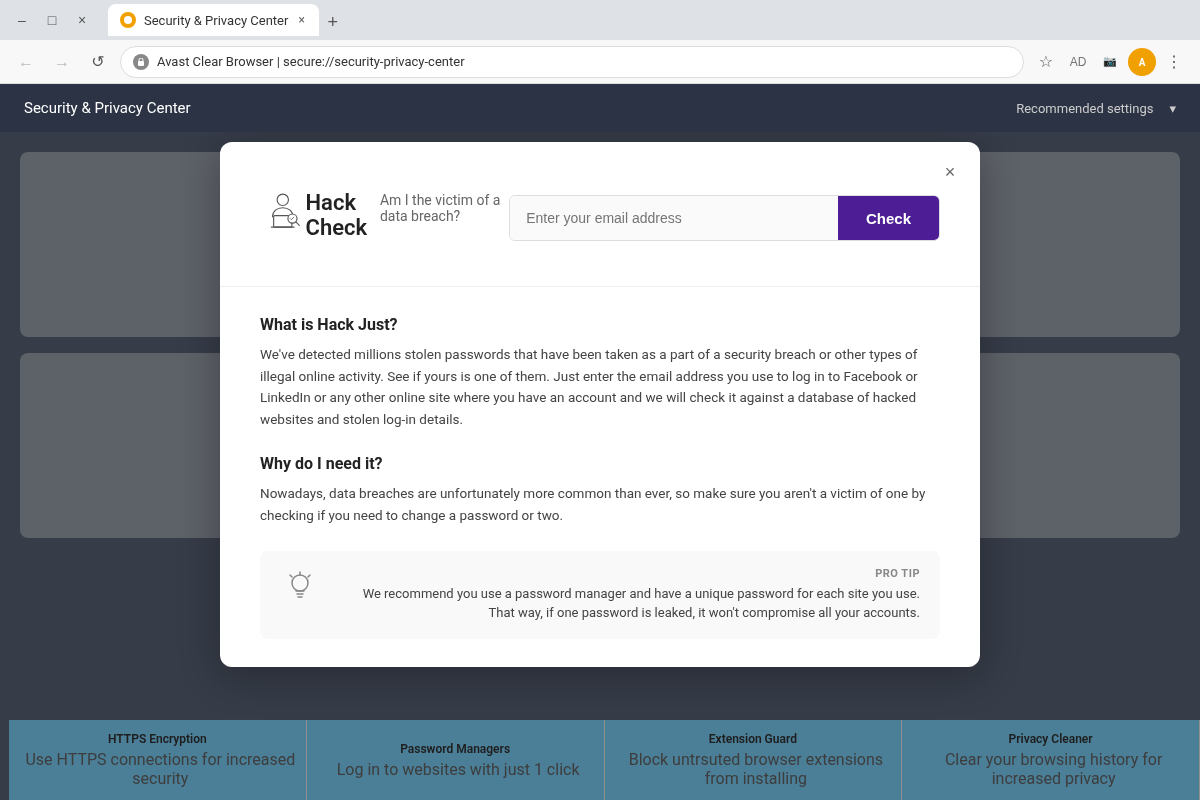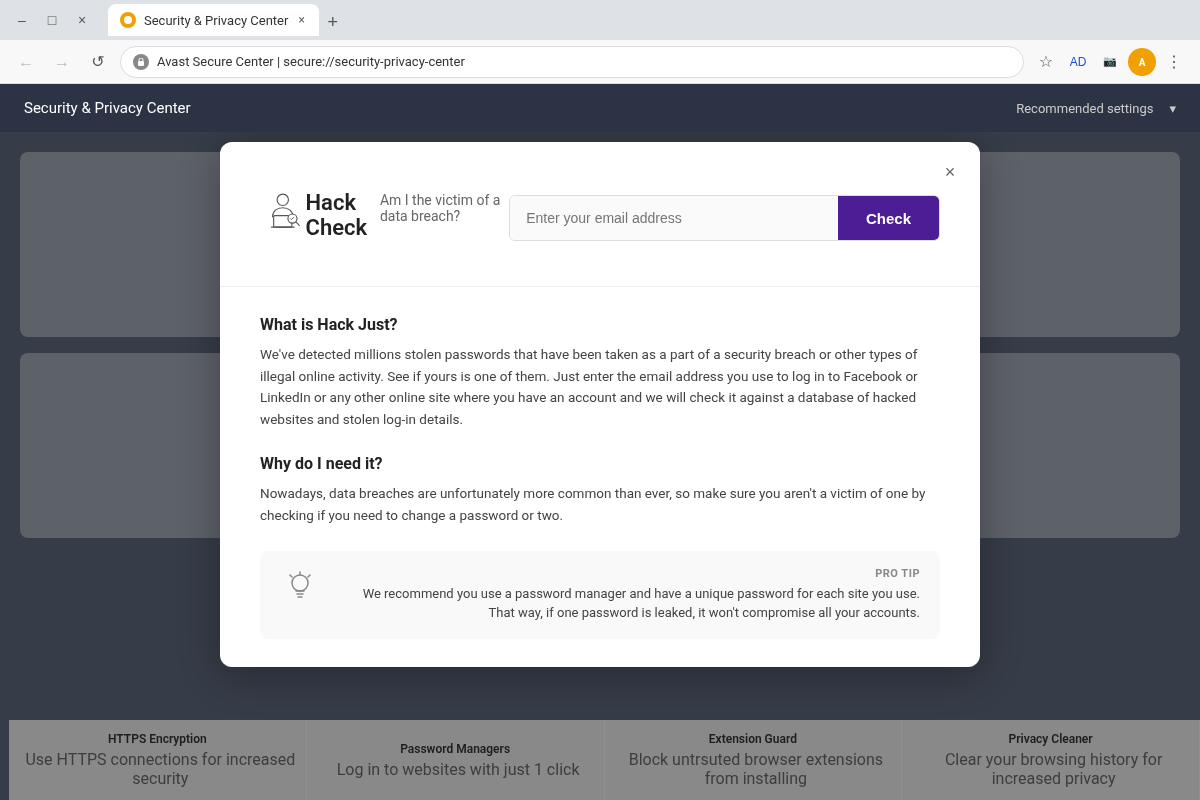--- a/index.html
+++ b/index.html
@@ -157,21 +157,21 @@
       height: calc(800px - 40px - 44px - 48px);
       overflow: hidden;
     }
 
     
     .bottom-features {
       position: absolute;
       bottom: 0;
       left: 9px; right: 0;
       height: 80px;
-      background: #e5e5e5;
+      background: #7dd3fc;
       display: flex;
     }
     .bottom-feature {
       flex: 1;
       display: flex;
       flex-direction: column;
       align-items: center;
       justify-content: center;
       border-right: 1px solid #eee;
       padding: 8px;
@@ -347,26 +347,26 @@
   <button class="nav-icon-btn disabled">→</button>
   <button class="nav-icon-btn">↺</button>
   <div class="address-bar">
     <div class="address-secure-icon">
       <svg width="8" height="8" viewBox="0 0 8 8">
           <rect x="1" y="3" width="6" height="5" rx="1" fill="white"></rect>
           <path d="M2 3V2a2 2 0 014 0v1" stroke="white" stroke-width="1" fill="none"></path>
         </svg>
     </div>
     <span class="address-text">
-      <span>Avast Secure Center</span>&nbsp;<span>|</span>&nbsp;<span>secure://security-privacy-center</span>
+      <span>Avast Clear Browser</span>&nbsp;<span>|</span>&nbsp;<span>secure://security-privacy-center</span>
     </span>
   </div>
   <div class="nav-right">
     <button class="nav-icon-btn">☆</button>
-    <button class="nav-icon-btn" style="font-size:12px;color:#1d4ed8;">AD</button>
+    <button class="nav-icon-btn" style="font-size:12px;color:#737373;">AD</button>
     <button class="nav-icon-btn" style="font-size:11px;">📷</button>
     <div class="nav-avatar">
       <svg width="16" height="16" viewBox="0 0 16 16">
           <circle cx="8" cy="8" r="7" fill="#f0a000"></circle>
           <text x="8" y="12" text-anchor="middle" fill="white" font-size="10" font-weight="bold">A</text>
         </svg>
     </div>
     <button class="nav-icon-btn">⋮</button>
   </div>
 </div>

